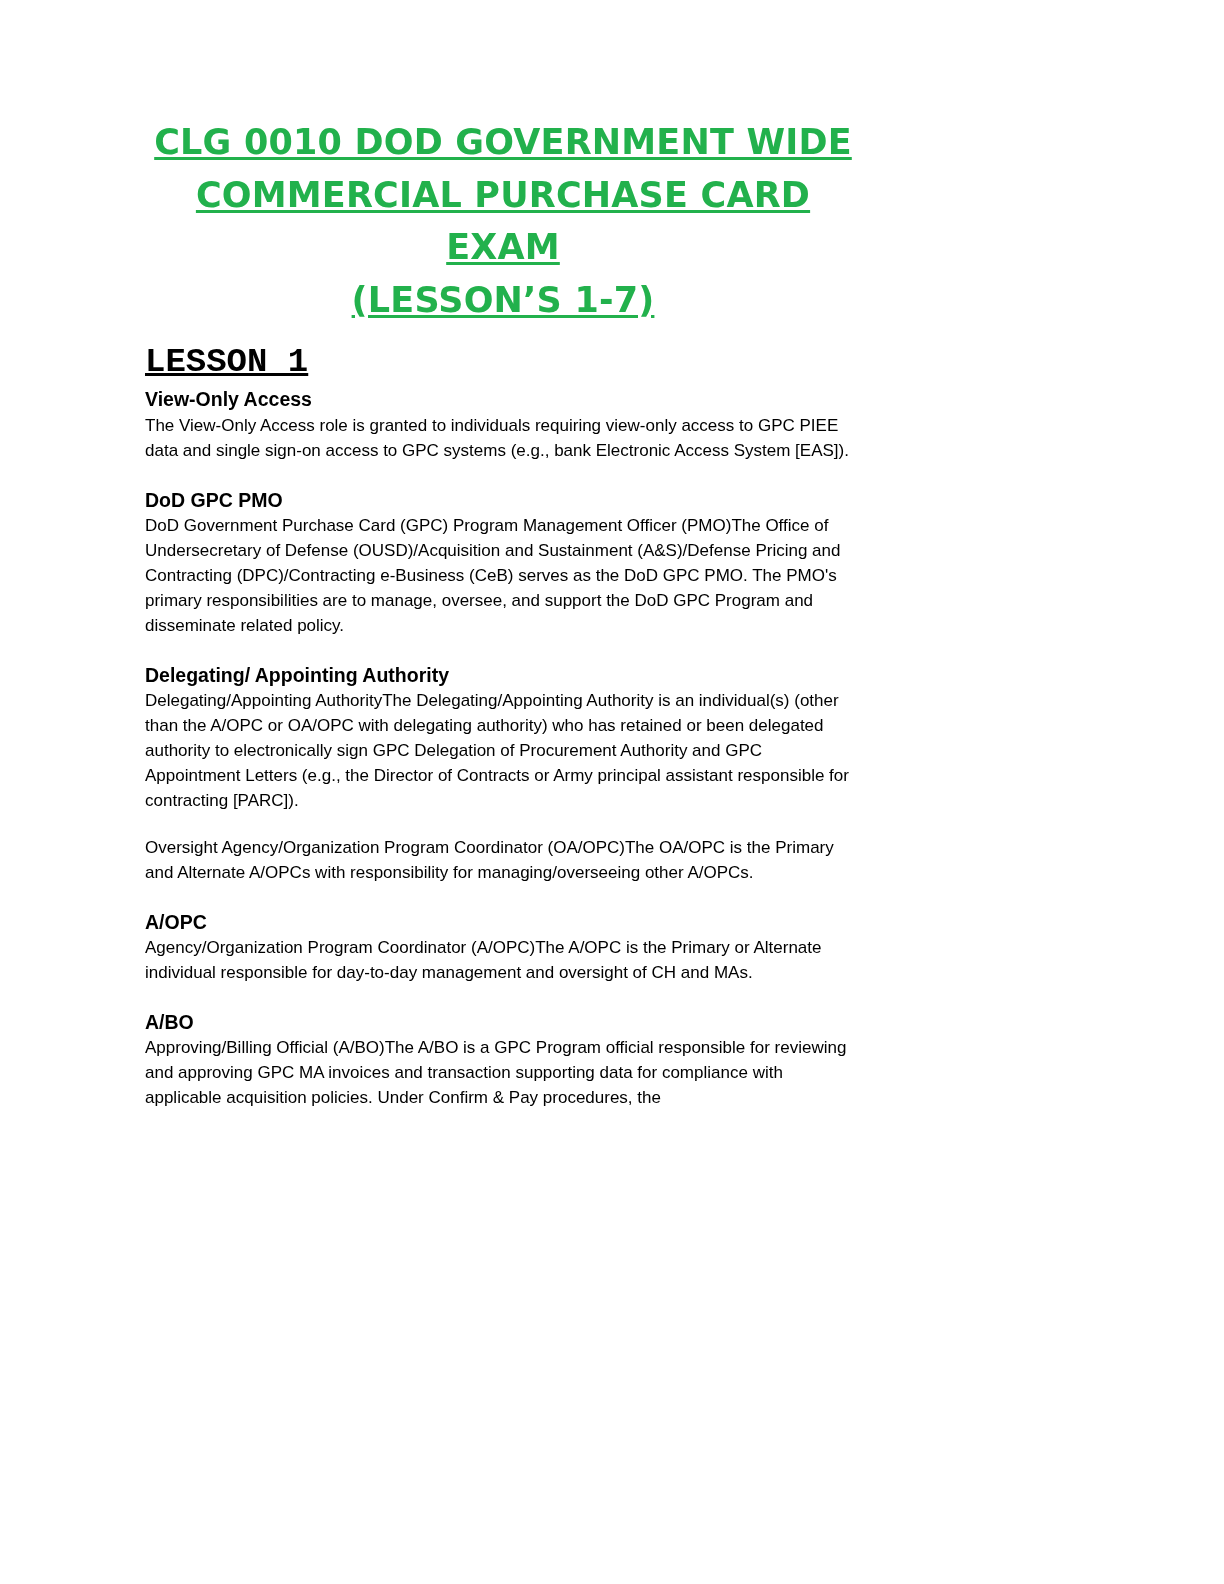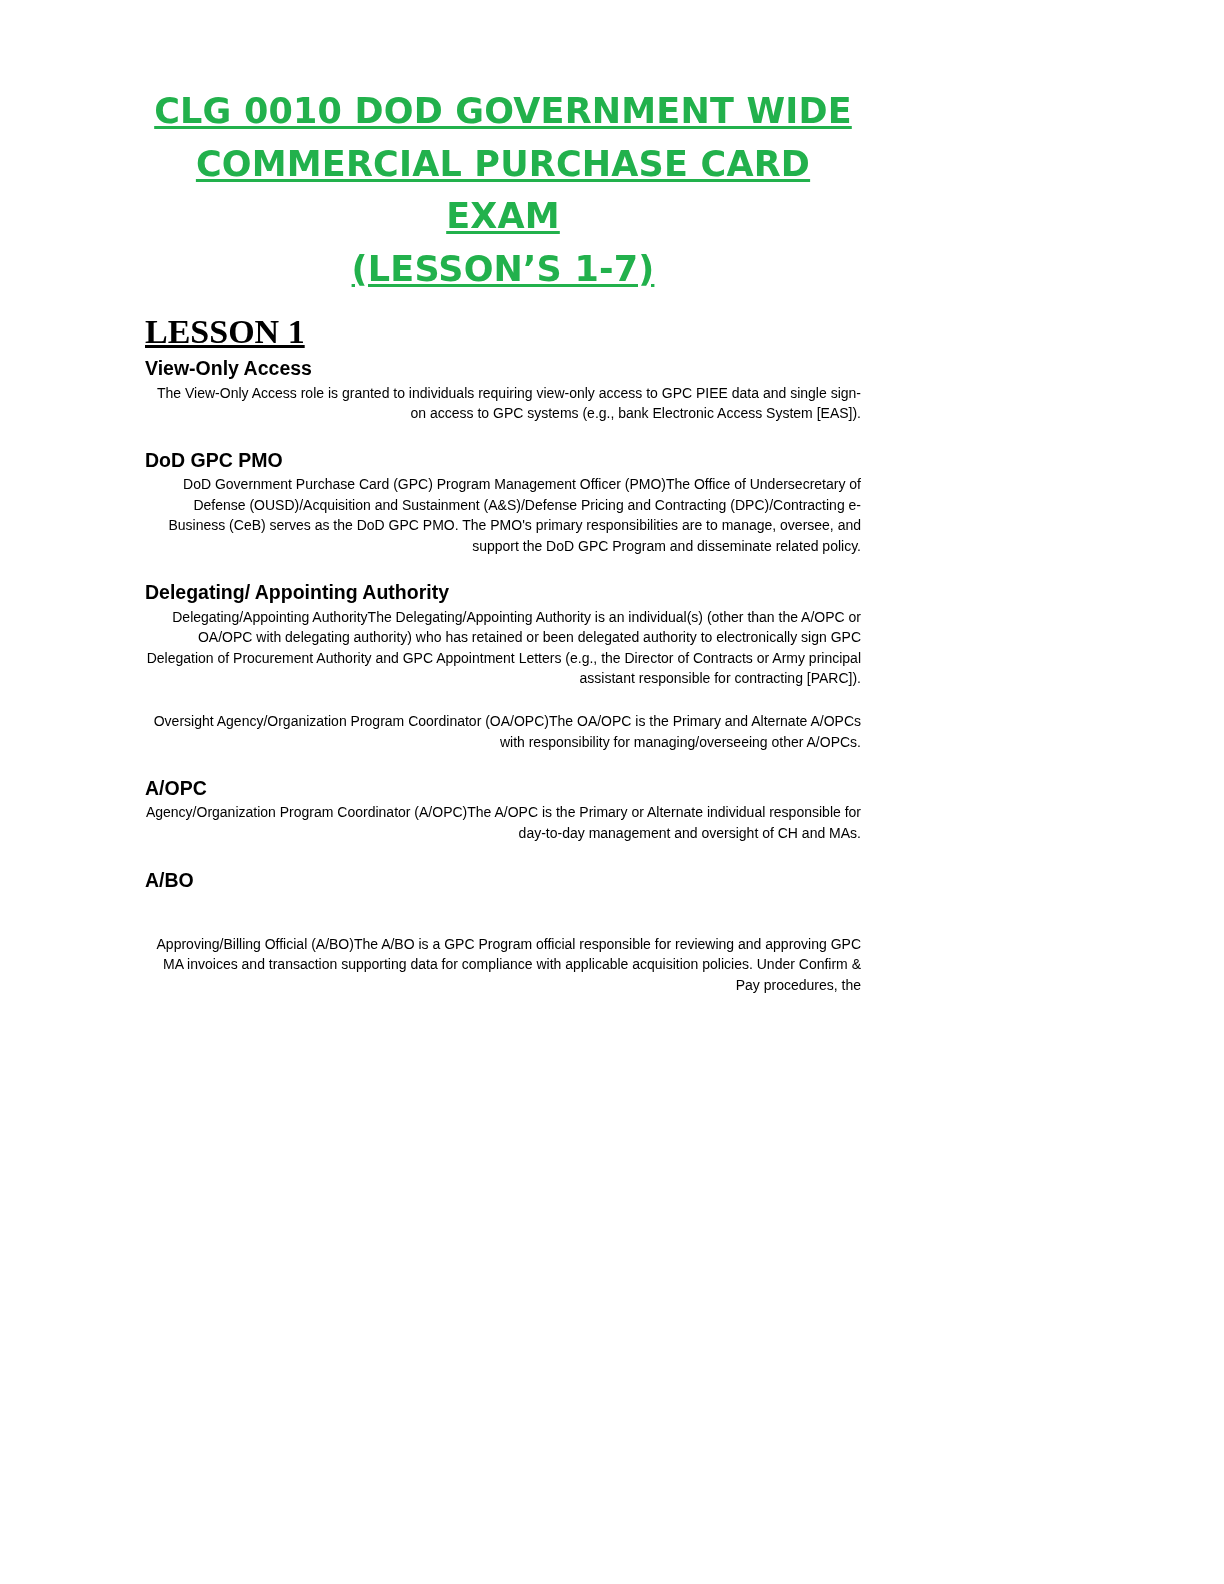--- a/index.html
+++ b/index.html
@@ -12,60 +12,59 @@
     height: 1584px;
     font-family: "Liberation Sans", sans-serif;
     color: #000000;
     overflow: hidden;
   }
   .page {
     position: relative;
     width: 1006px;
     height: 1584px;
     box-sizing: border-box;
-    padding: 85px 145px 0 145px;
+    padding: 116px 145px 0 145px;
   }
   .doc-title {
     text-align: center;
     color: #22B14C;
     font-family: "DejaVu Sans", sans-serif;
     font-weight: bold;
     font-size: 35px;
     line-height: 1.5;
     letter-spacing: 0.2px;
     margin: 0 0 18px 0;
   }
   .doc-title span {
     text-decoration: underline;
     text-underline-offset: 3px;
   }
   .lesson-heading {
-    font-family: Liberation Serif, serif;
+    font-family: Liberation Mono, monospace;
     font-weight: bold;
     font-size: 34px;
     line-height: 1.1;
     margin: 10px 0 4px 0;
     text-decoration: underline;
     text-underline-offset: 2px;
   }
   .term {
     font-weight: bold;
     font-size: 19.5px;
     line-height: 1.45;
     margin: 0;
   }
   .body-text {
-    font-size: 14px;
+    font-size: 17px;
     line-height: 1.47;
     margin: 0 0 22px 0;
-    text-align: right;
+    text-align: left;
   }
   .entry:last-child .body-text {
     margin-bottom: 0;
-    margin-top: 40px;
   }
 </style>
 </head>
 <body>
 
 <div class="page">
 
   <h1 class="doc-title">
     <span>CLG 0010 DOD GOVERNMENT WIDE</span><br>
     <span>COMMERCIAL PURCHASE CARD EXAM</span><br>

